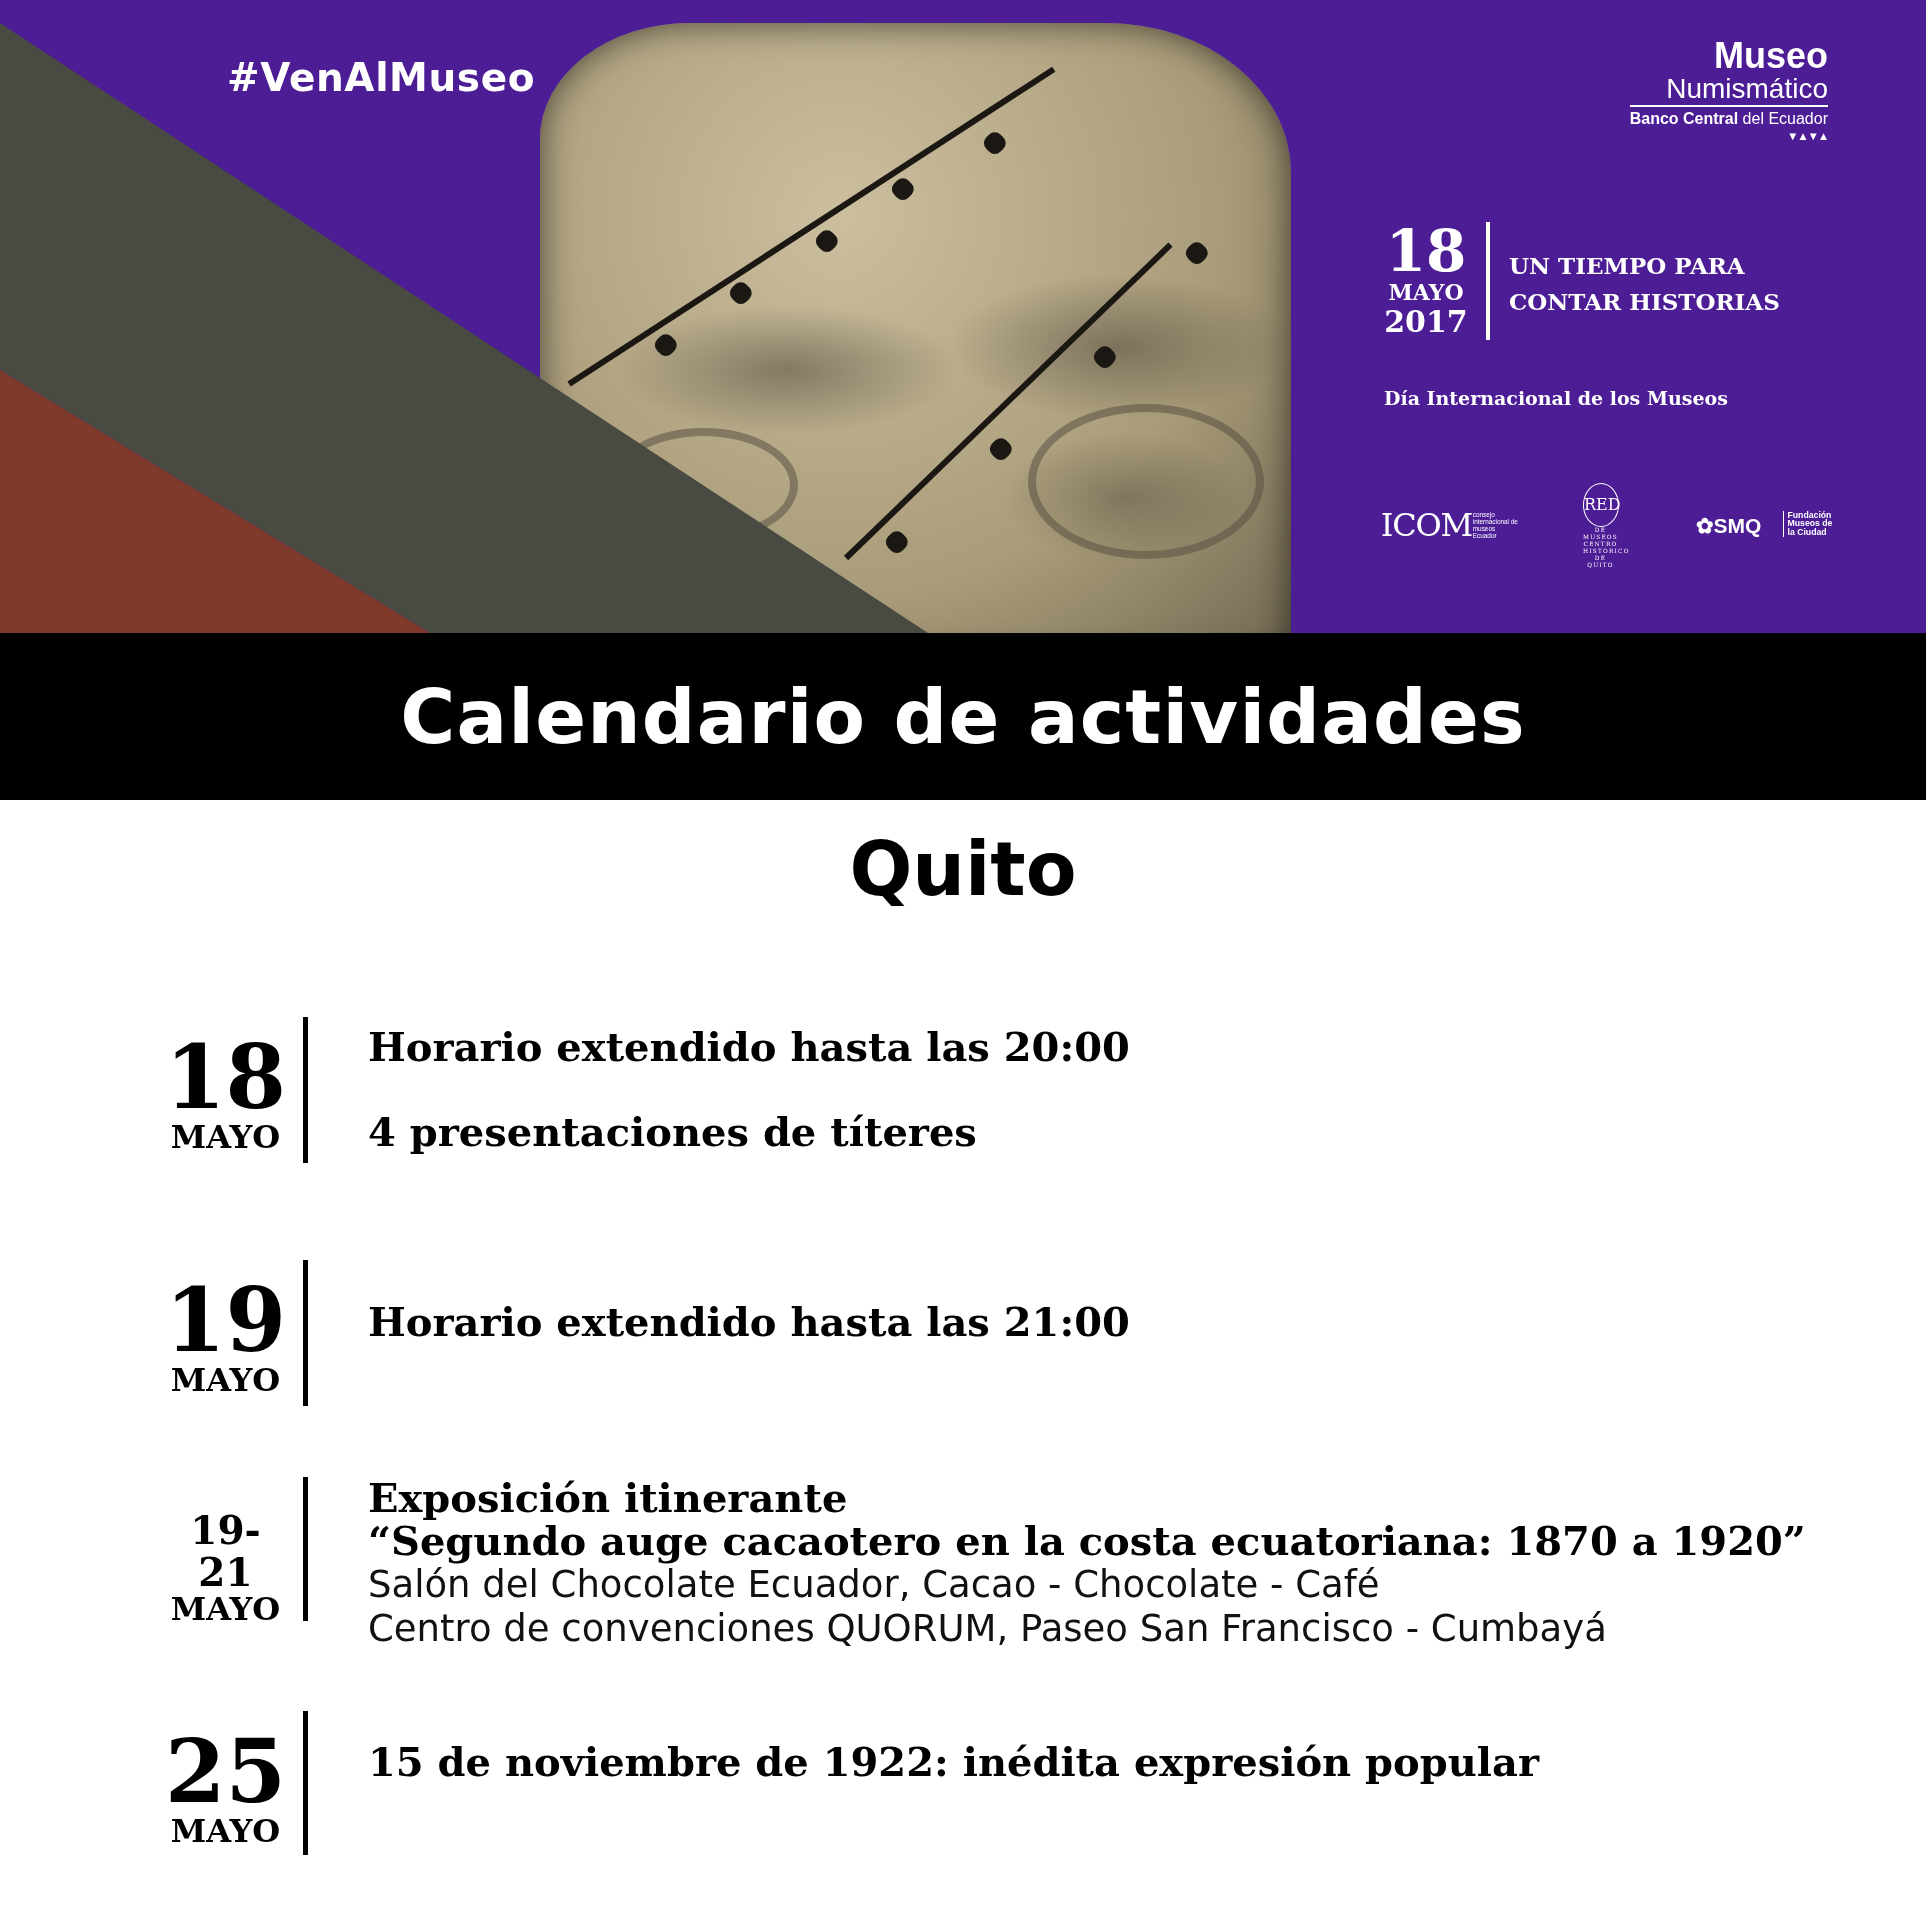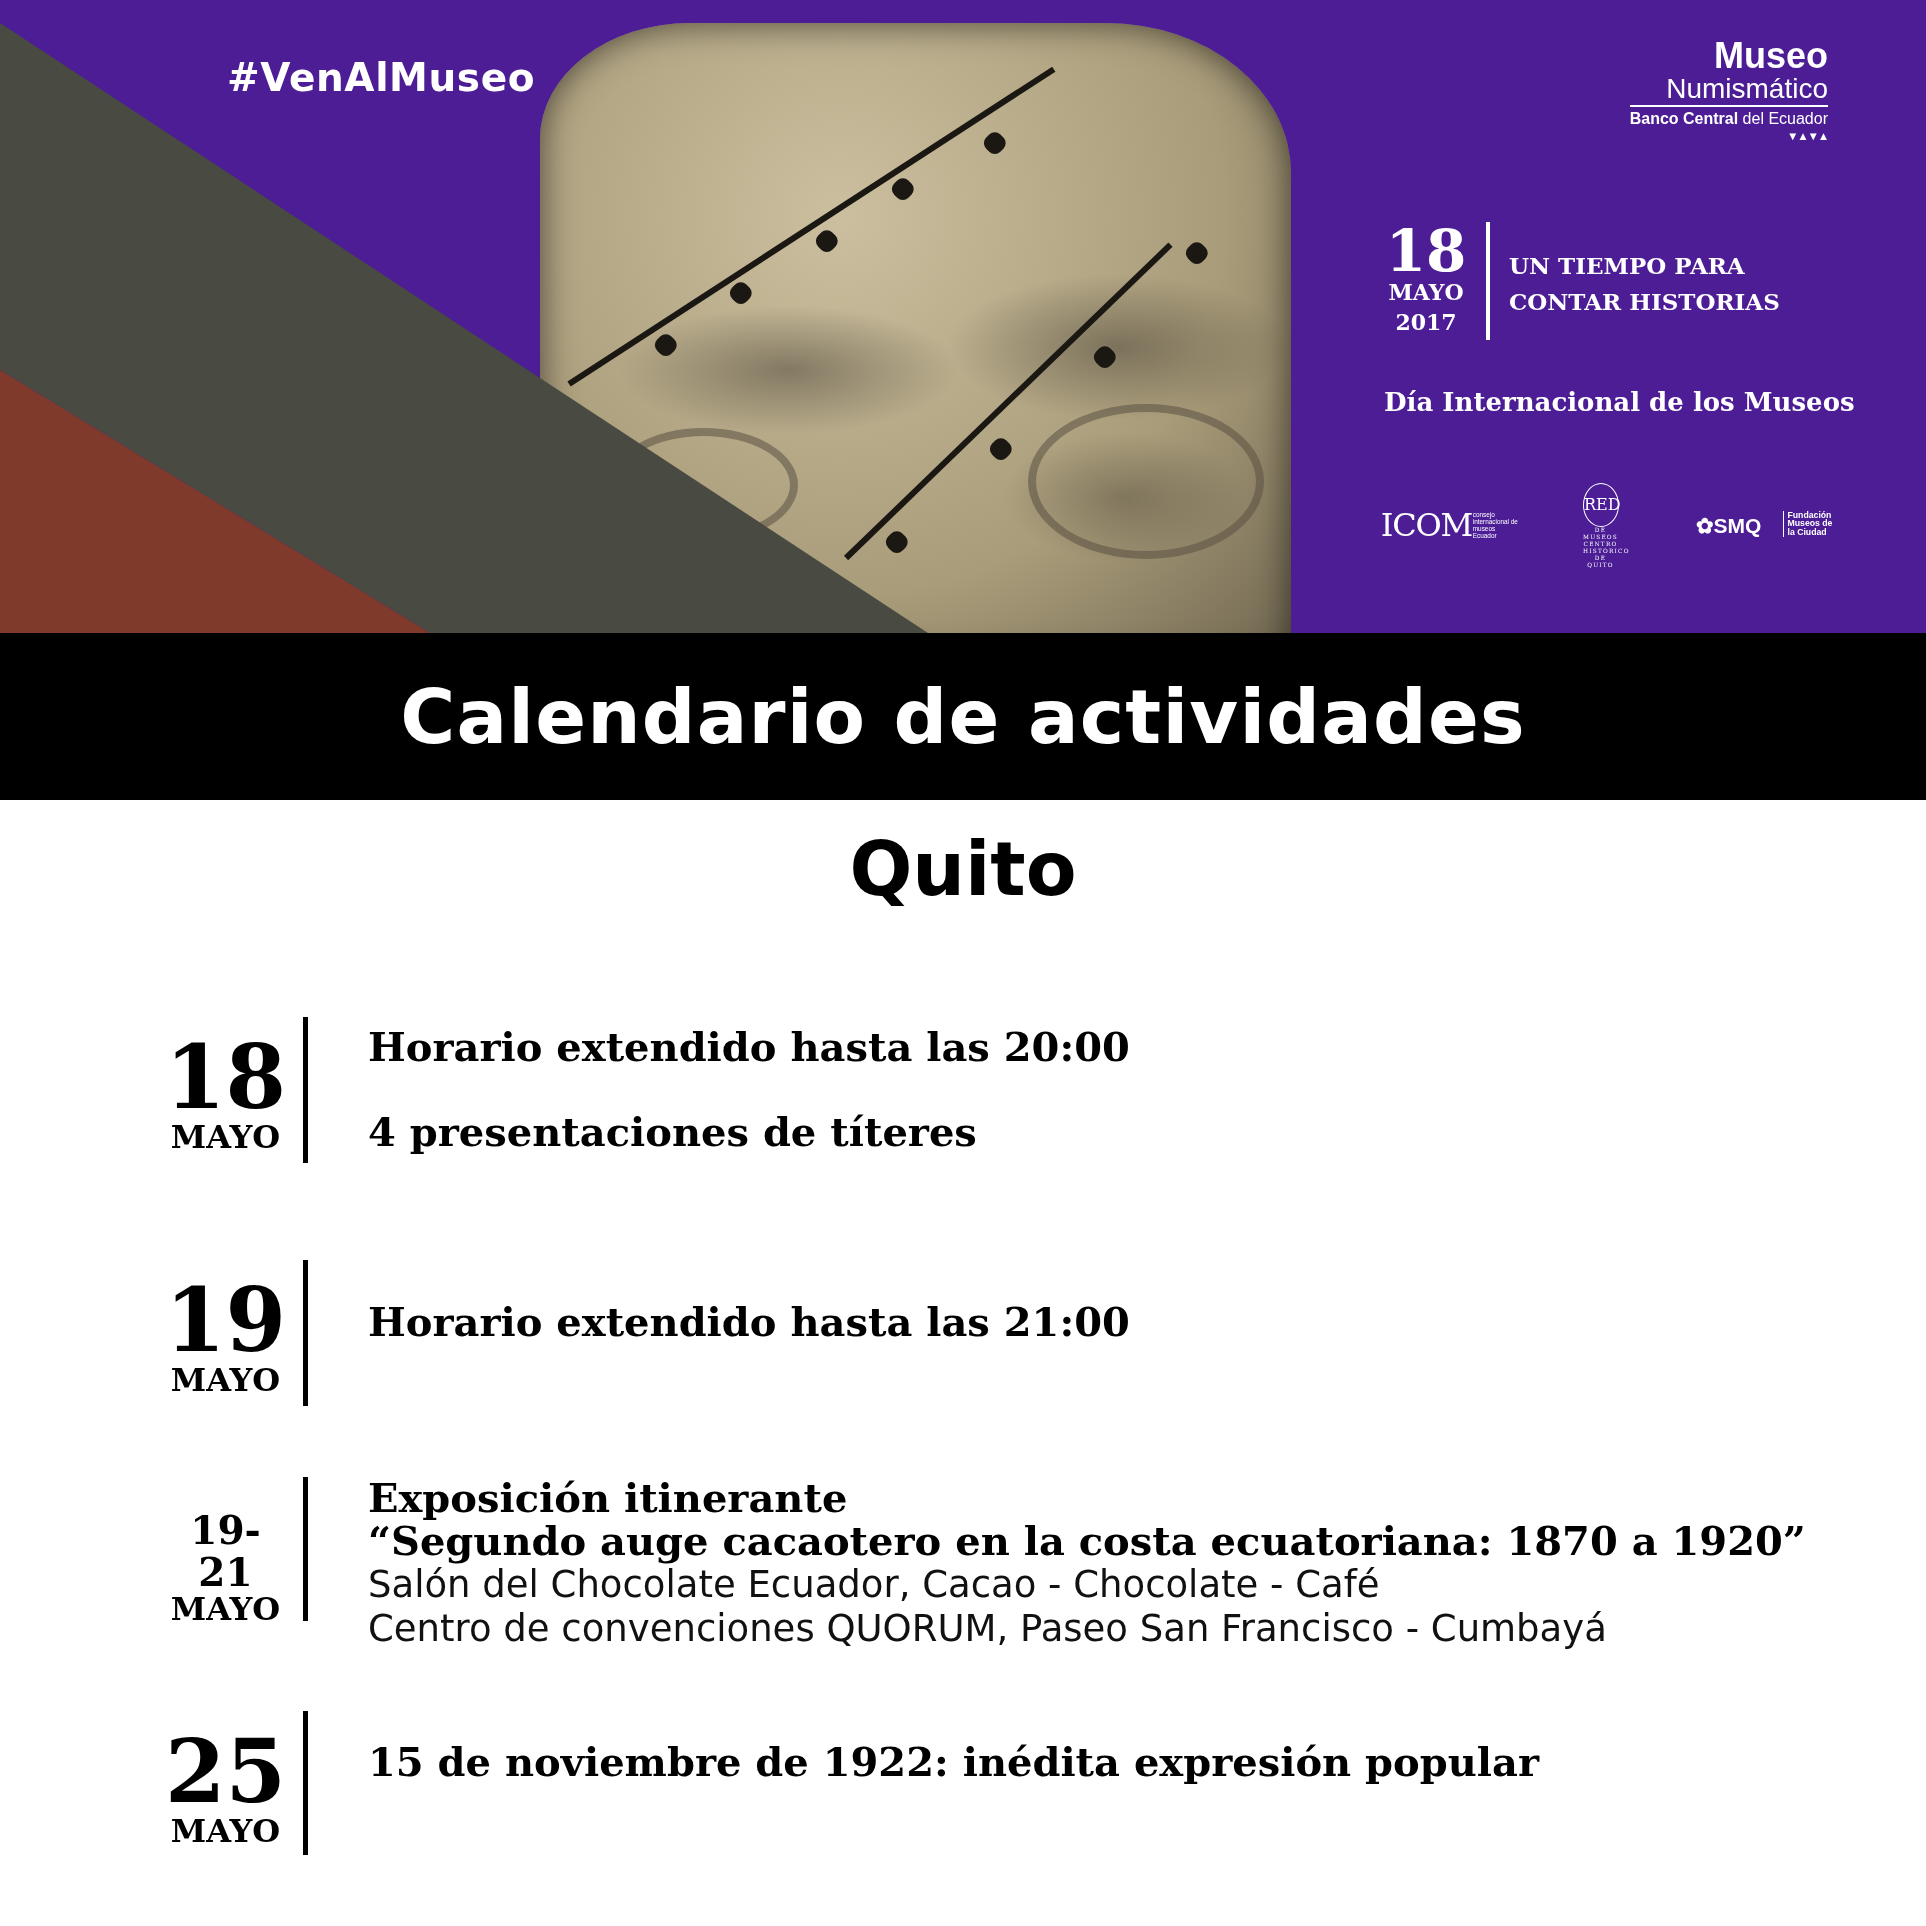--- a/index.html
+++ b/index.html
@@ -23,24 +23,24 @@
   .hashtag { position:absolute; left:227px; top:55px; color:#fff; font-family:"DejaVu Sans", sans-serif; font-size:39px; font-weight:bold; letter-spacing:0.6px; }
   .logo-museo { position:absolute; right:98px; top:38px; text-align:right; color:#fff; font-family:"Liberation Sans", sans-serif; }
   .logo-museo .l1 { font-size:36px; font-weight:bold; line-height:36px; }
   .logo-museo .l2 { font-size:28px; line-height:30px; border-bottom:2.9px solid #fff; padding-bottom:1.2px; }
   .logo-museo .l3 { font-size:16px; line-height:23px; }
   .logo-museo .l3 b { font-weight:bold; }
   .logo-museo .tri { font-size:11.6px; letter-spacing:-1.2px; line-height:11.6px; }
   .event-date { position:absolute; left:1384px; top:222px; width:84px; text-align:center; color:#fff; font-family:"DejaVu Serif", serif; font-weight:bold; }
   .event-date .d { font-size:58px; line-height:58px; }
   .event-date .m { font-size:22px; line-height:25.4px; }
-  .event-date .y { font-size:22px; line-height:34px; }
+  .event-date .y { font-size:30px; line-height:34px; }
   .event-divider { position:absolute; left:1486px; top:222px; width:4px; height:118px; background:#fff; }
   .event-title { position:absolute; left:1509px; top:248px; color:#fff; font-family:"DejaVu Serif", serif; font-weight:bold; font-size:23px; line-height:36px; }
-  .dia { position:absolute; left:1384px; top:387px; color:#fff; font-family:"DejaVu Serif", serif; font-weight:bold; font-size:26px; }
+  .dia { position:absolute; left:1384px; top:387px; color:#fff; font-family:"DejaVu Serif", serif; font-weight:bold; font-size:19px; }
   .partners { position:absolute; left:1375px; top:480px; width:480px; height:87px; color:#fff; }
   .icom { position:absolute; left:5.8px; top:26px; font-family:"DejaVu Serif", serif; font-size:32px; letter-spacing:-1.2px; }
   .icom small { position:absolute; left:92px; top:4.6px; font-family:"Liberation Sans", sans-serif; font-size:6.4px; line-height:7px; letter-spacing:0; width:46px; }
   .red { position:absolute; left:208px; top:2.9px; width:35px; height:81px; text-align:center; }
   .red .circle { width:34px; height:42px; border:1.7px solid #fff; border-radius:50%; margin:0 auto; font-size:16px; line-height:42px; font-family:"DejaVu Serif", serif; }
   .red .txt { font-size:5.8px; line-height:7px; font-family:"DejaVu Serif", serif; letter-spacing:1.2px; }
   .smq { position:absolute; left:321px; top:34px; font-family:"Liberation Sans", sans-serif; font-size:21px; font-weight:bold; }
   .smq .fund { position:absolute; left:87px; top:-3.5px; border-left:1.7px solid #fff; padding-left:3.5px; font-size:8.7px; line-height:8.7px; width:52px; }
   .title-band { position:absolute; left:0; top:633px; width:1926px; height:167px; background:#000; display:flex; align-items:center; justify-content:center; }
   .title-band span { color:#fff; font-family:"DejaVu Sans", sans-serif; font-weight:bold; font-size:75px; letter-spacing:1.2px; }

